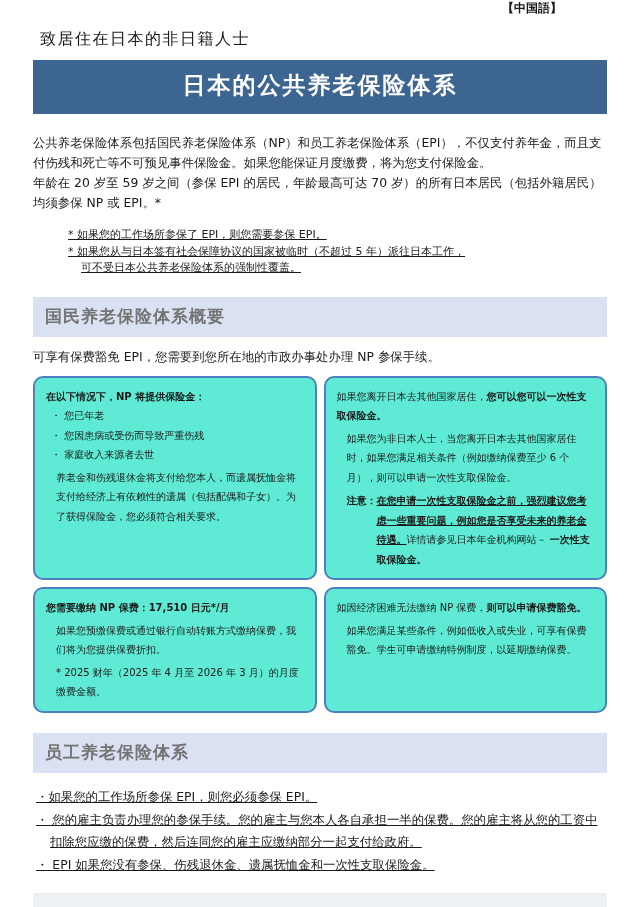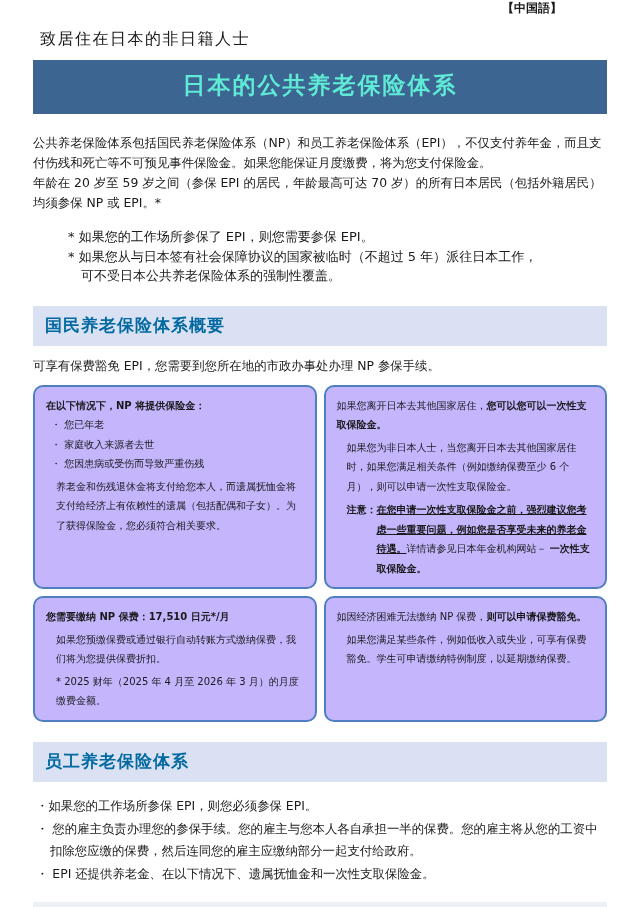--- a/index.html
+++ b/index.html
@@ -3,45 +3,45 @@
 <meta charset="utf-8">
 <style>
   html,body{margin:0;padding:0;}
   body{
     width:640px;min-height:907px;margin:0 auto;background:#ffffff;
     font-family:"DejaVu Sans",sans-serif;color:#1a1a1a;position:relative;
   }
   .lang-tag{ text-align:right; padding:0 78px 0 0; font-weight:bold; font-size:12px; }
   .doc-heading{ margin:12px 0 10px 40px; font-size:16px; font-weight:normal; letter-spacing:1.5px; }
   .banner{
-    margin:4px 33px 0; background:#3d6591; color:#5eead4; text-align:center;
+    margin:4px 33px 0; background:#3d6591; color:#ffffff; text-align:center;
     font-size:23px; font-weight:bold; padding:10px 0 13px; letter-spacing:2px;
   }
   .intro{ margin:19px 33px 0; font-size:12.4px; line-height:1.62; }
-  .notes{ margin:14px 0 0 68px; font-size:13px; line-height:1.5; }
+  .notes{ margin:14px 0 0 68px; font-size:11px; line-height:1.5;text-decoration:underline; }
   .note-cont{ padding-left:13px; }
   .section-header{
     margin:20px 33px 0; background:#d9e1f2; font-size:17px; font-weight:bold;
-    padding:8px 12px 9px; letter-spacing:1px; color:#0369a1;
+    padding:8px 12px 9px; letter-spacing:1px; color:#737373;
   }
   .section-intro{ margin:12px 33px 10px; font-size:12.4px; }
   .grid{ margin:0 33px; display:grid; grid-template-columns:1fr 1fr; gap:7px; }
   .card{
-    border:2px solid #4f7fbf; border-radius:10px; background:#c4b5fd;
+    border:2px solid #4f7fbf; border-radius:10px; background:#5eead4;
     padding:9px 11px; font-size:10px; line-height:1.95;
   }
   .card-title{ font-weight:bold; }
   .tnorm{ font-weight:normal; }
   .tbold{ font-weight:bold; }
   .card-body{ padding-left:10px; margin-top:3px; }
   .benefit-item{ font-weight:normal; padding-left:5px; }
   .note-row{ display:flex; margin-top:4px; padding-left:10px; }
   .note-label{ font-weight:bold; white-space:nowrap; }
   .u-bold{ font-weight:bold; text-decoration:underline; }
-  .epi-bullets{ margin:13px 36px 8px; font-size:12.4px; line-height:1.72; }
+  .epi-bullets{ margin:13px 36px 8px; font-size:12.4px; line-height:1.72;text-decoration:underline; }
   .epi-bullet{ padding-left:14px; text-indent:-14px; margin-bottom:2px; }
   .contact-box{
     margin:18px 33px 0; background:#edf1f6; padding:13px 95px 14px 14px;
     position:relative; font-size:12px; line-height:1.95; min-height:66px;
   }
   .contact-bullet{ padding-left:13px; text-indent:-13px; }
 </style>
 </head>
 <body>
 
@@ -64,22 +64,22 @@
 
 <div class="section-header">国民养老保险体系概要</div>
 
 <div class="section-intro">可享有保费豁免 EPI，您需要到您所在地的市政办事处办理 NP 参保手续。</div>
 
 <div class="grid">
 
   <div class="card">
     <div class="card-title">在以下情况下，NP 将提供保险金：</div>
     <div class="benefit-item">・ 您已年老</div>
+    <div class="benefit-item">・ 您因患病或受伤而导致严重伤残</div>
     <div class="benefit-item">・ 家庭收入来源者去世</div>
-    <div class="benefit-item">・ 您因患病或受伤而导致严重伤残</div>
     <div class="card-body">养老金和伤残退休金将支付给您本人，而遗属抚恤金将支付给经济上有依赖性的遗属（包括配偶和子女）。为了获得保险金，您必须符合相关要求。</div>
   </div>
 
   <div class="card">
     <div class="card-title">
       <span class="tnorm">如果您离开日本去其他国家居住，</span><span class="tbold">您可以您可以一次性支取保险金。</span>
     </div>
     <div class="card-body">如果您为非日本人士，当您离开日本去其他国家居住时，如果您满足相关条件（例如缴纳保费至少 6 个月），则可以申请一次性支取保险金。</div>
     <div class="note-row">
       <span class="note-label">注意：</span>
@@ -100,19 +100,19 @@
     <div class="card-body">如果您满足某些条件，例如低收入或失业，可享有保费豁免。学生可申请缴纳特例制度，以延期缴纳保费。</div>
   </div>
 
 </div>
 
 <div class="section-header">员工养老保险体系</div>
 
 <div class="epi-bullets">
   <div class="epi-bullet">・如果您的工作场所参保 EPI，则您必须参保 EPI。</div>
   <div class="epi-bullet">・ 您的雇主负责办理您的参保手续。您的雇主与您本人各自承担一半的保费。您的雇主将从您的工资中扣除您应缴的保费，然后连同您的雇主应缴纳部分一起支付给政府。</div>
-  <div class="epi-bullet">・ EPI 还提供养老金、在以下情况下、遗属抚恤金和一次性支取保险金。</div>
+  <div class="epi-bullet">・ EPI 如果您没有参保、伤残退休金、遗属抚恤金和一次性支取保险金。</div>
 </div>
 
 <div class="contact-box">
   <div class="contact-bullet">・如果您对公共养老保险体系有任何问题，请联系您所在的市政办事处（日本年金机构分支办事处）或致电客服中心“养老保险电话号码”（部分语言提供免费的口译服务）。</div>
 
 </div>
 
 </body></html>

